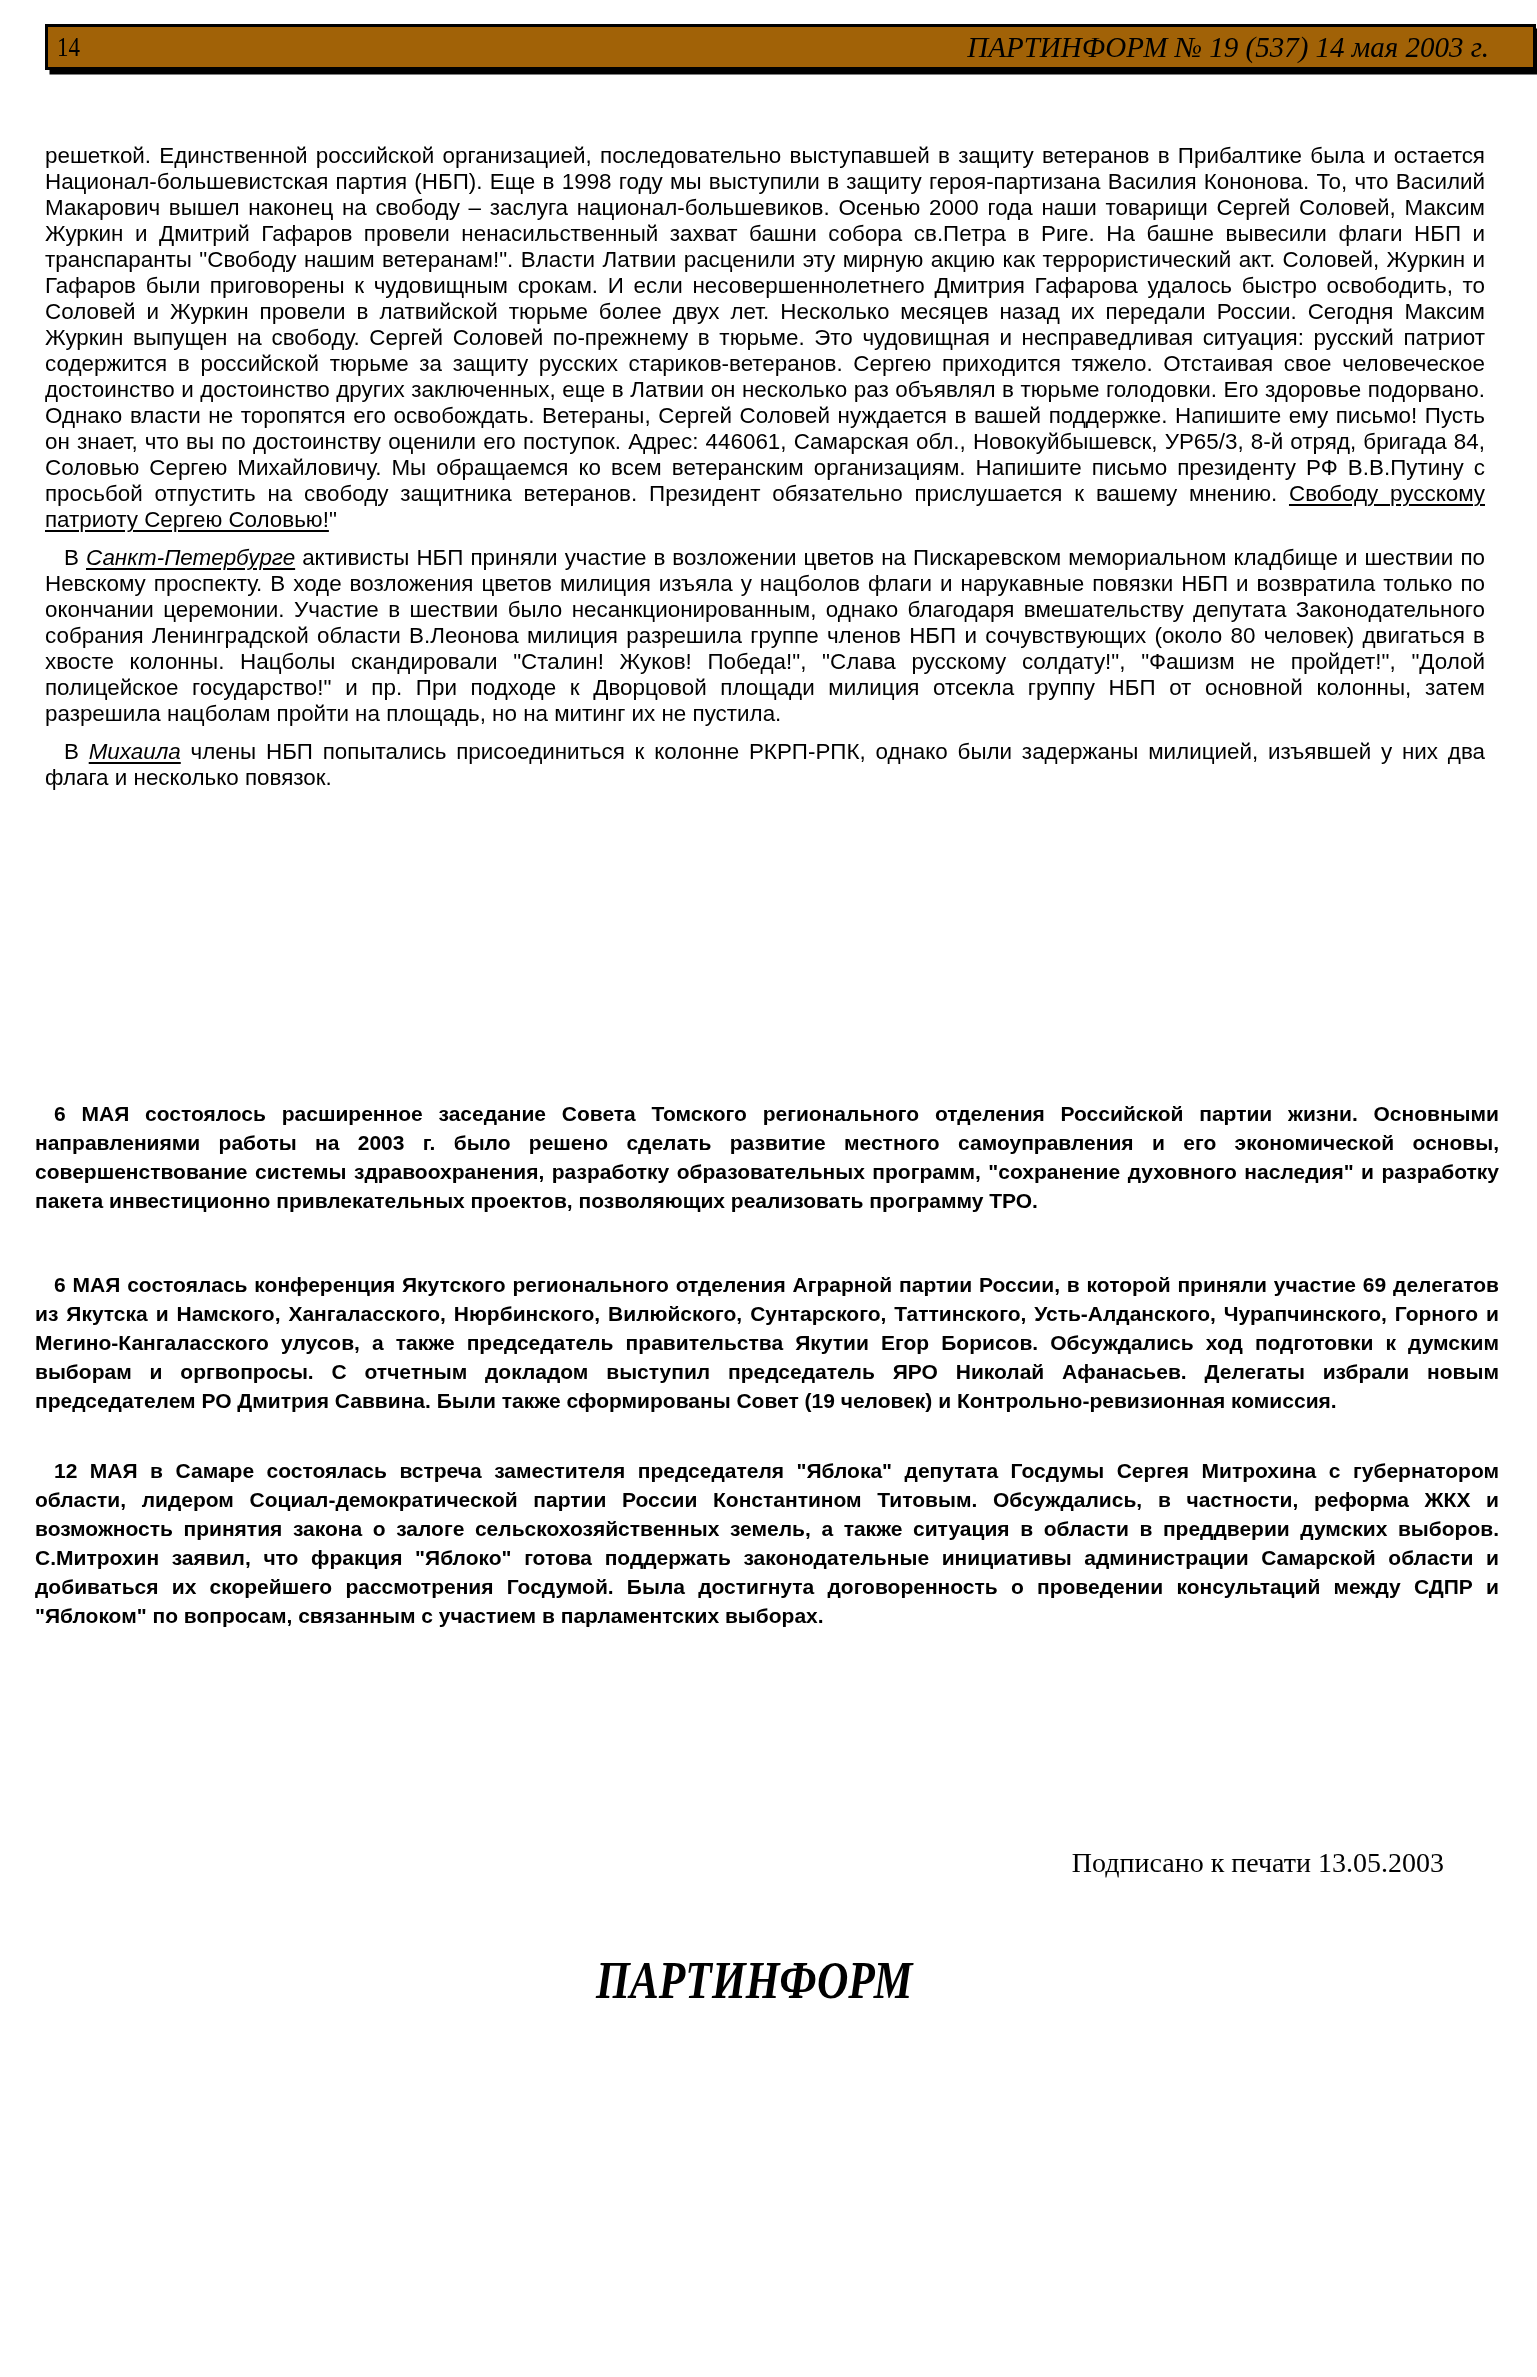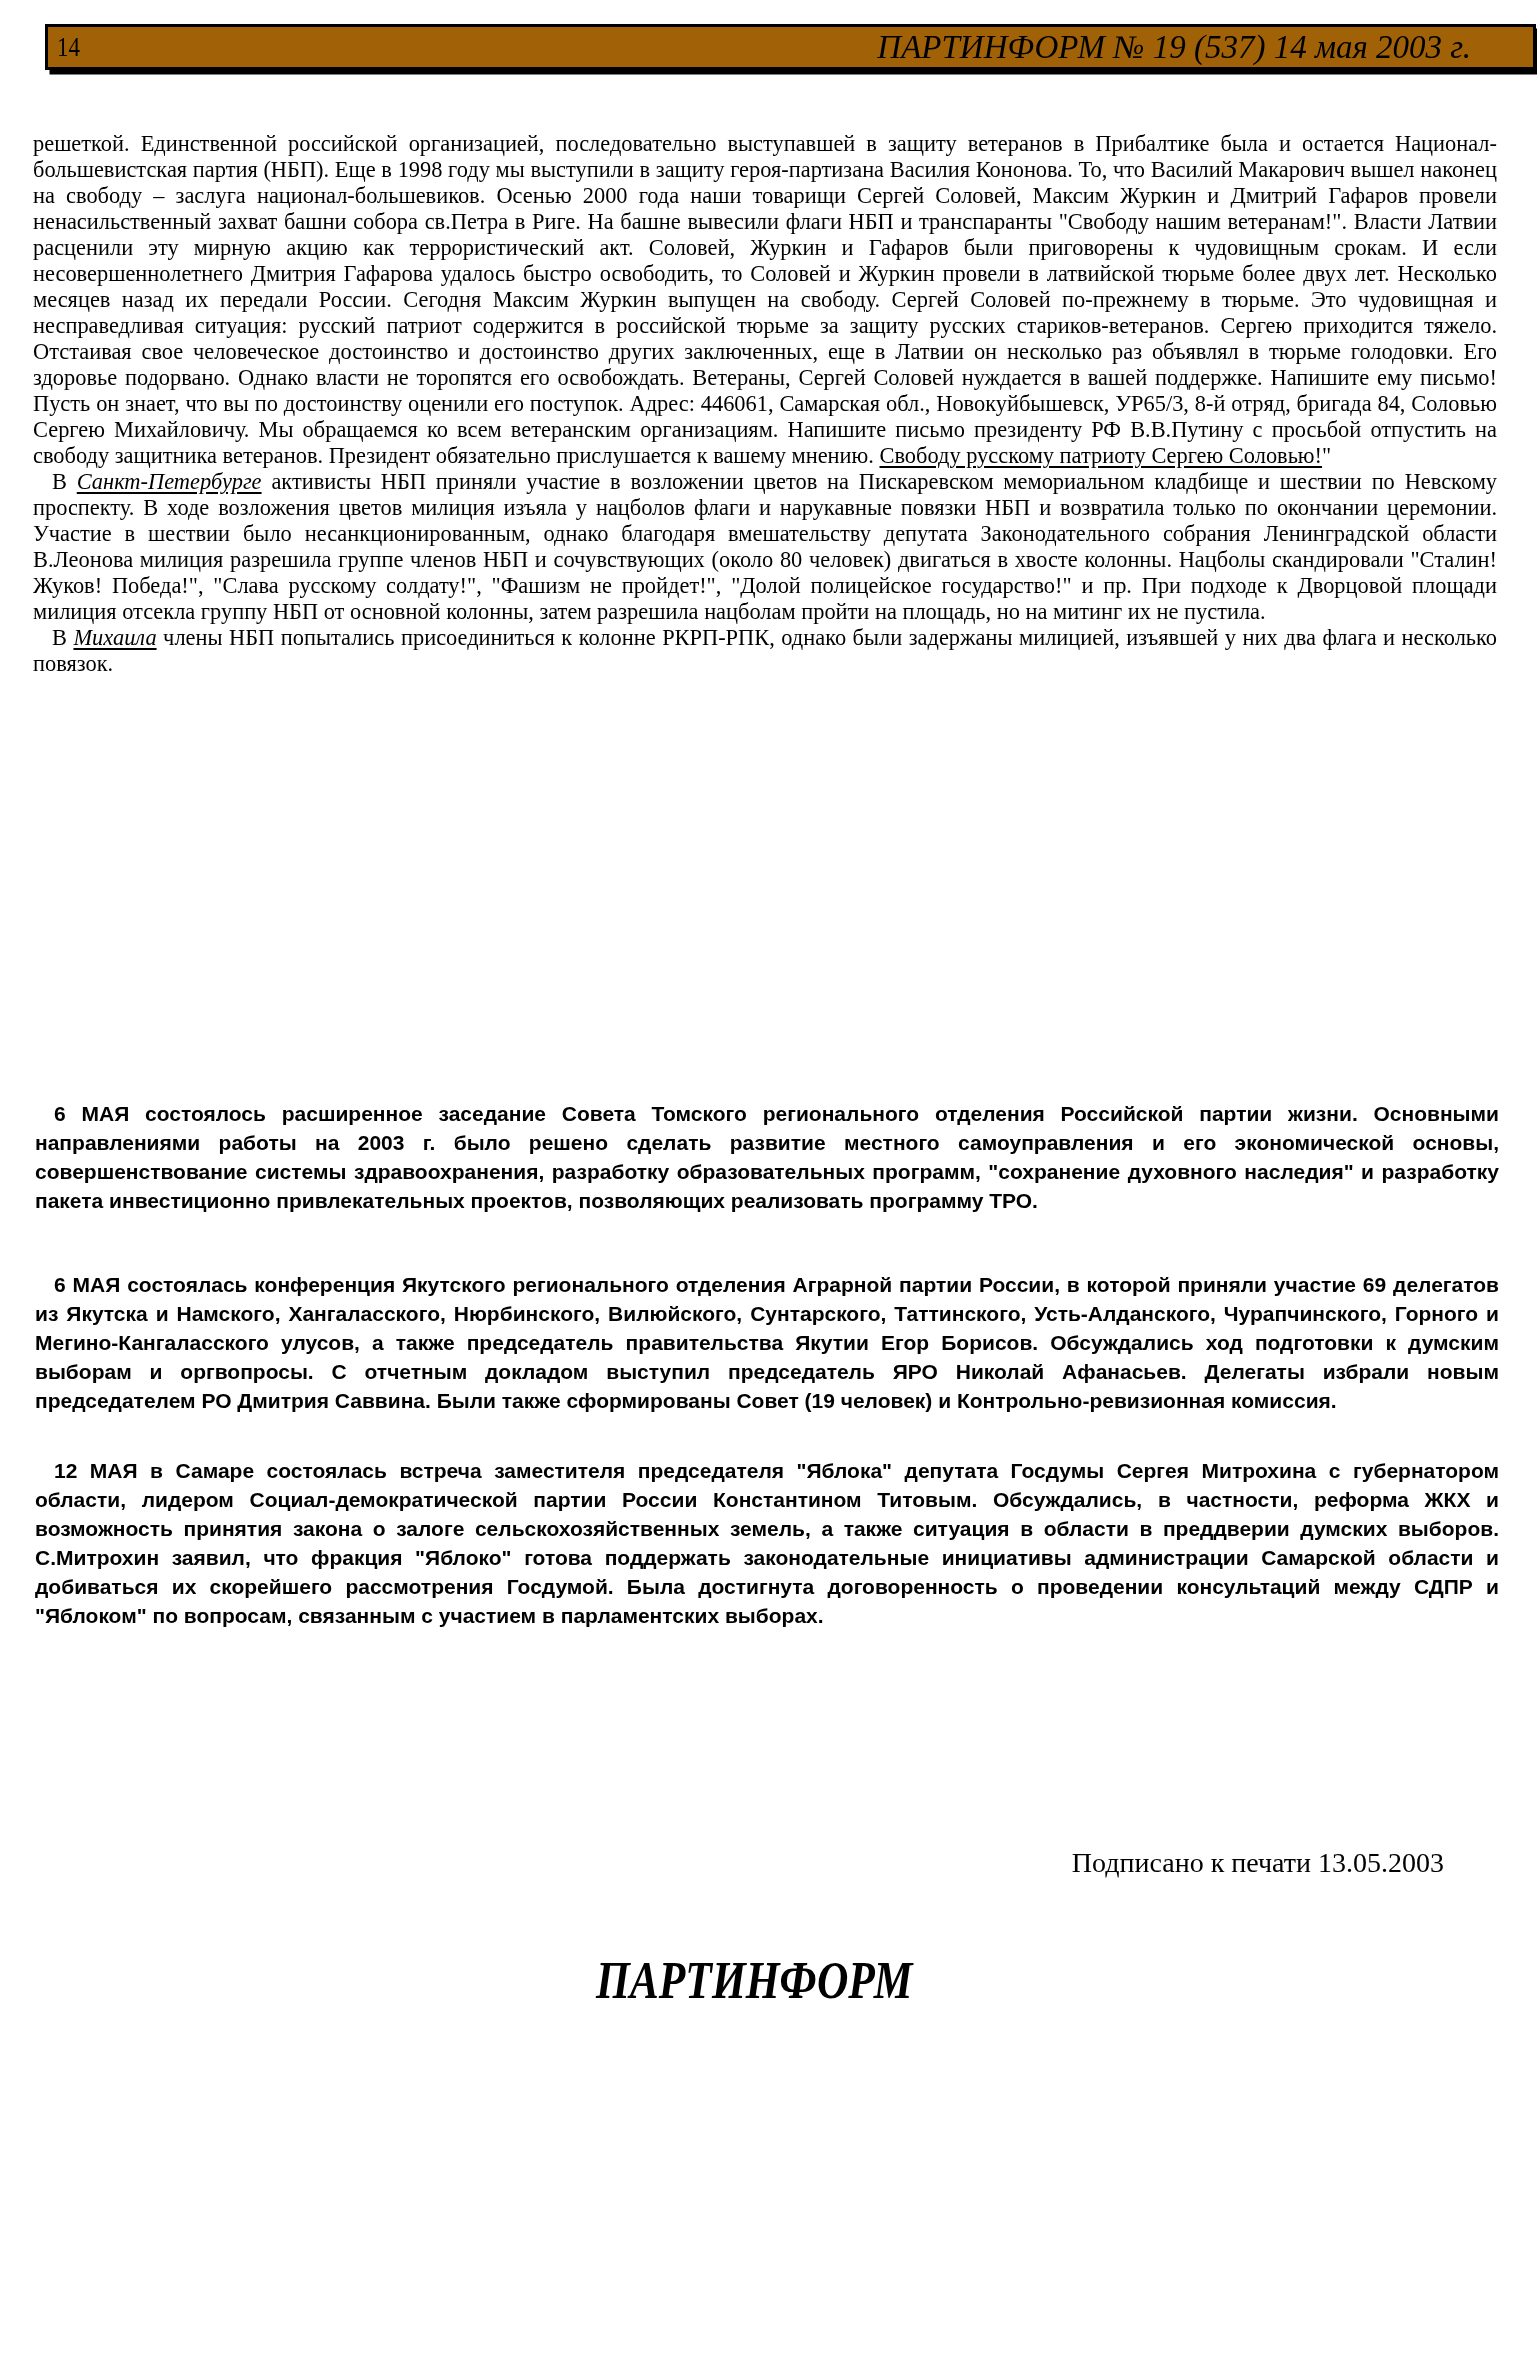--- a/index.html
+++ b/index.html
@@ -9,30 +9,30 @@
     border: 3.8px solid #000; box-shadow: 4.5px 4.5px 0 #000; background: #a16207;
     box-sizing: content-box;
     margin-left: 21px;
   }
   .page-number {
     position: absolute; left: 9px; top: 5.1px;
     font-family: "Liberation Serif", serif; font-size: 27px; line-height: 31px;
     transform: scaleX(0.85); transform-origin: left center;
   }
   .issue-line {
-    position: absolute; right: 62px; top: 5.1px;
-    font-family: "Liberation Serif", serif; font-style: italic; font-size: 33px; line-height: 31px;
+    position: absolute; right: 44px; top: 5.1px;
+    font-family: "Liberation Serif", serif; font-style: italic; font-size: 29px; line-height: 31px;
     white-space: nowrap;
   }
   .content {
     position: absolute; left: 33px; top: 131px; width: 1464px;
     font-family: "Liberation Sans", sans-serif; font-size: 22.4px; line-height: 26px;
     text-align: justify;
   }
-  .content p { margin: 0; font-family: Liberation Serif, serif; }
+  .content p { margin: 12px; }
   .indent { text-indent: 19px; }
   .ul { text-decoration: underline; text-decoration-thickness: 1.9px; text-underline-offset: 2.6px; }
   .it-ul { font-style: italic; text-decoration: underline; text-decoration-thickness: 1.9px; text-underline-offset: 2.6px; }
   .bold-block {
     position: absolute; left: 33px; width: 1464px;
     font-family: Liberation Sans, sans-serif; font-weight: bold; font-size: 21px; line-height: 29px;
     text-align: justify; text-indent: 19px; margin: 2px;
   }
   .signed {
     position: absolute; right: 93px; top: 1846px;

